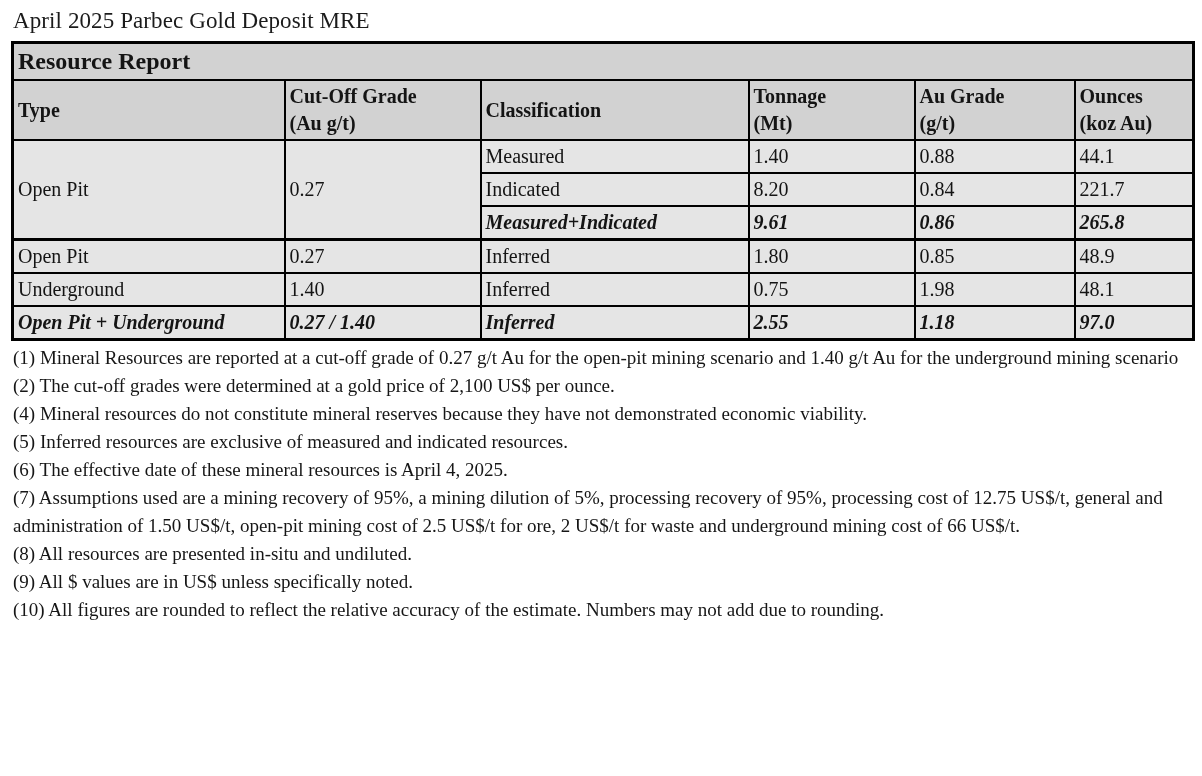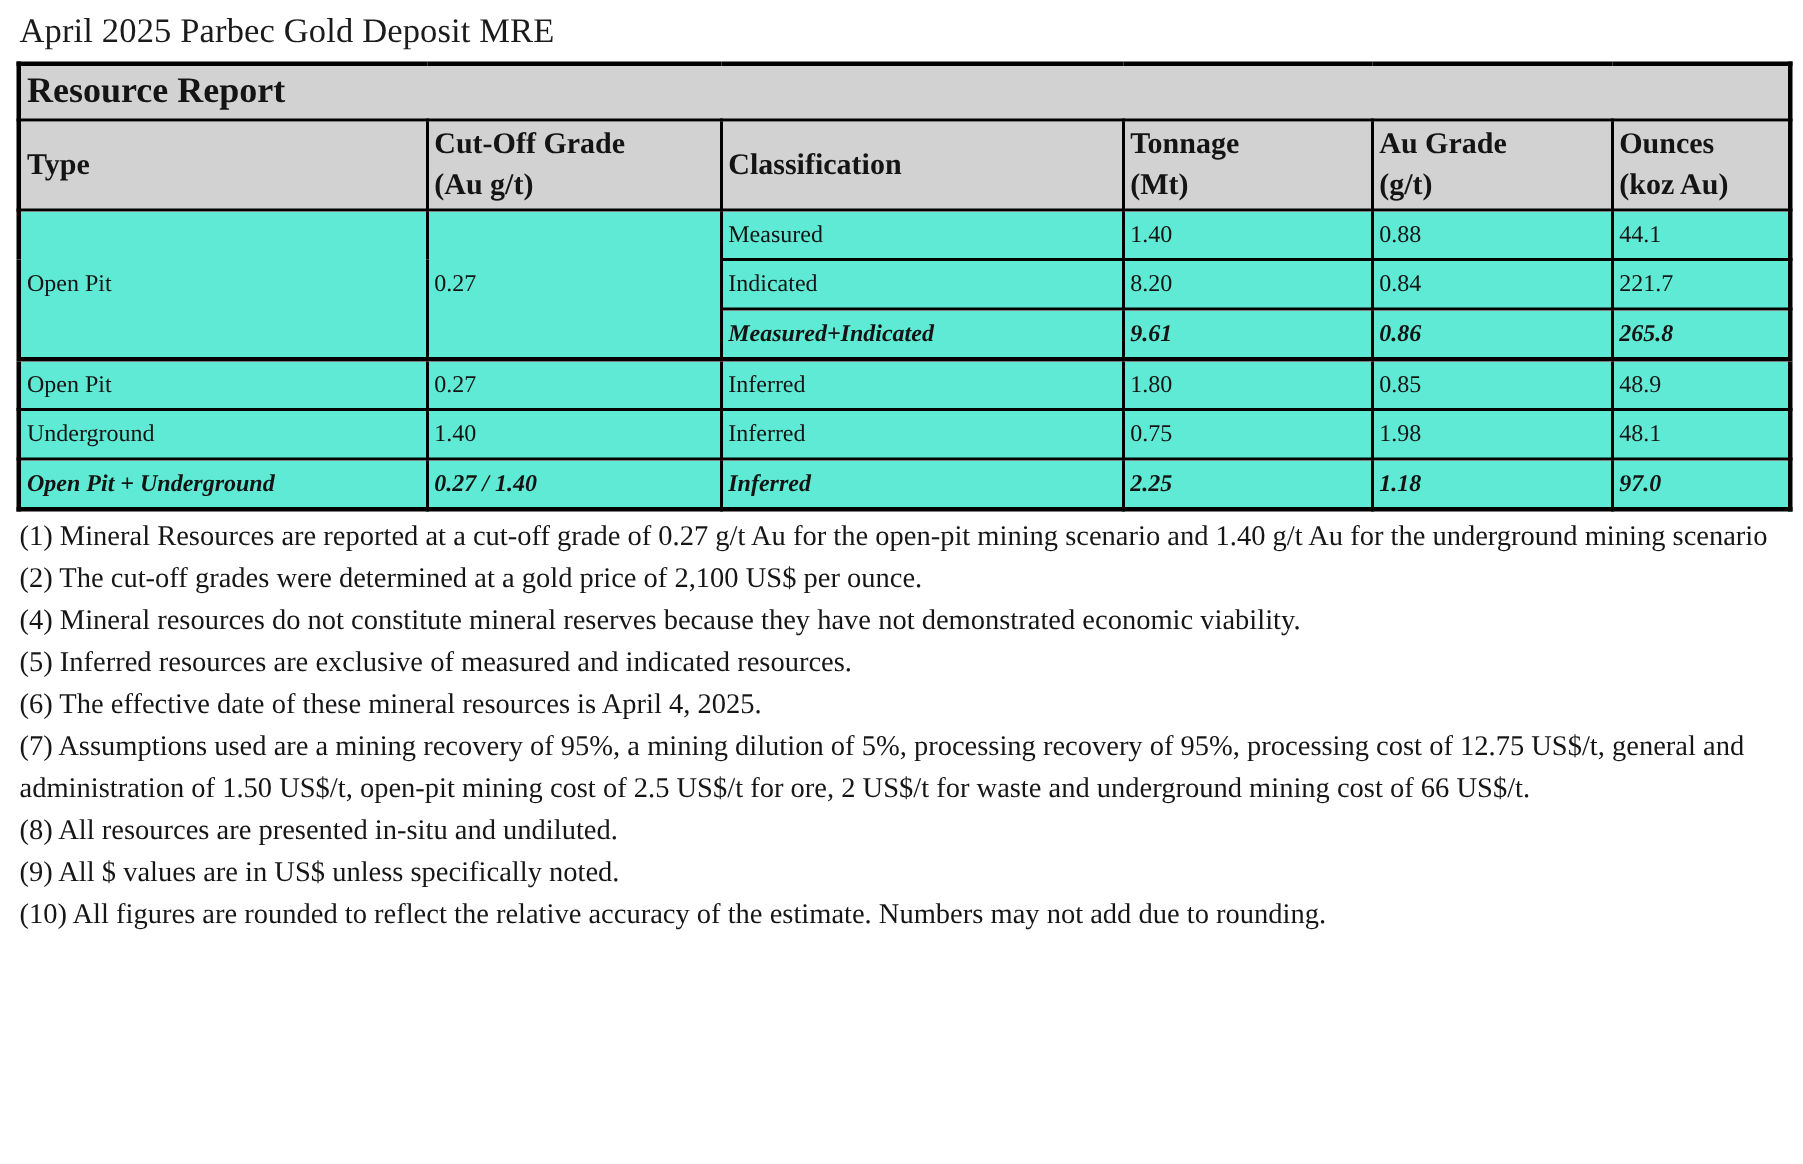--- a/index.html
+++ b/index.html
@@ -46,23 +46,23 @@
   .header-row th {
     background: #d2d2d2;
     font-size: 20px;
     font-weight: 700;
     height: 58px;
     line-height: 1.35;
     white-space: pre-line;
     border-bottom: 3px solid #000;
   }
   tbody td {
-    font-size: 16px;
+    font-size: 20px;
     height: 31px;
-    background: #5eead4;
+    background: #e5e5e5;
     margin-top: 44px;
   }
   tr.thin-sep td { border-top: 1px solid #000; }
   tr.group-sep td { border-top: 3px solid #000; }
   tr.em-row td, td.em {
     font-weight: 700;
     font-style: italic;
   }
   .footnotes {
     width: 1184px;
@@ -140,21 +140,21 @@
         <td>1.40</td>
         <td>Inferred</td>
         <td>0.75</td>
         <td>1.98</td>
         <td>48.1</td>
       </tr>
       <tr class="em-row">
         <td>Open Pit + Underground</td>
         <td>0.27 / 1.40</td>
         <td>Inferred</td>
-        <td>2.25</td>
+        <td>2.55</td>
         <td>1.18</td>
         <td>97.0</td>
       </tr>
     </tbody>
   </table>
 
   <div class="footnotes">
     <p class="footnote">(1) Mineral Resources are reported at a cut-off grade of 0.27 g/t Au for the open-pit mining scenario and 1.40 g/t Au for the underground mining scenario</p>
     <p class="footnote">(2) The cut-off grades were determined at a gold price of 2,100 US$ per ounce.</p>
     <p class="footnote">(4) Mineral resources do not constitute mineral reserves because they have not demonstrated economic viability.</p>

